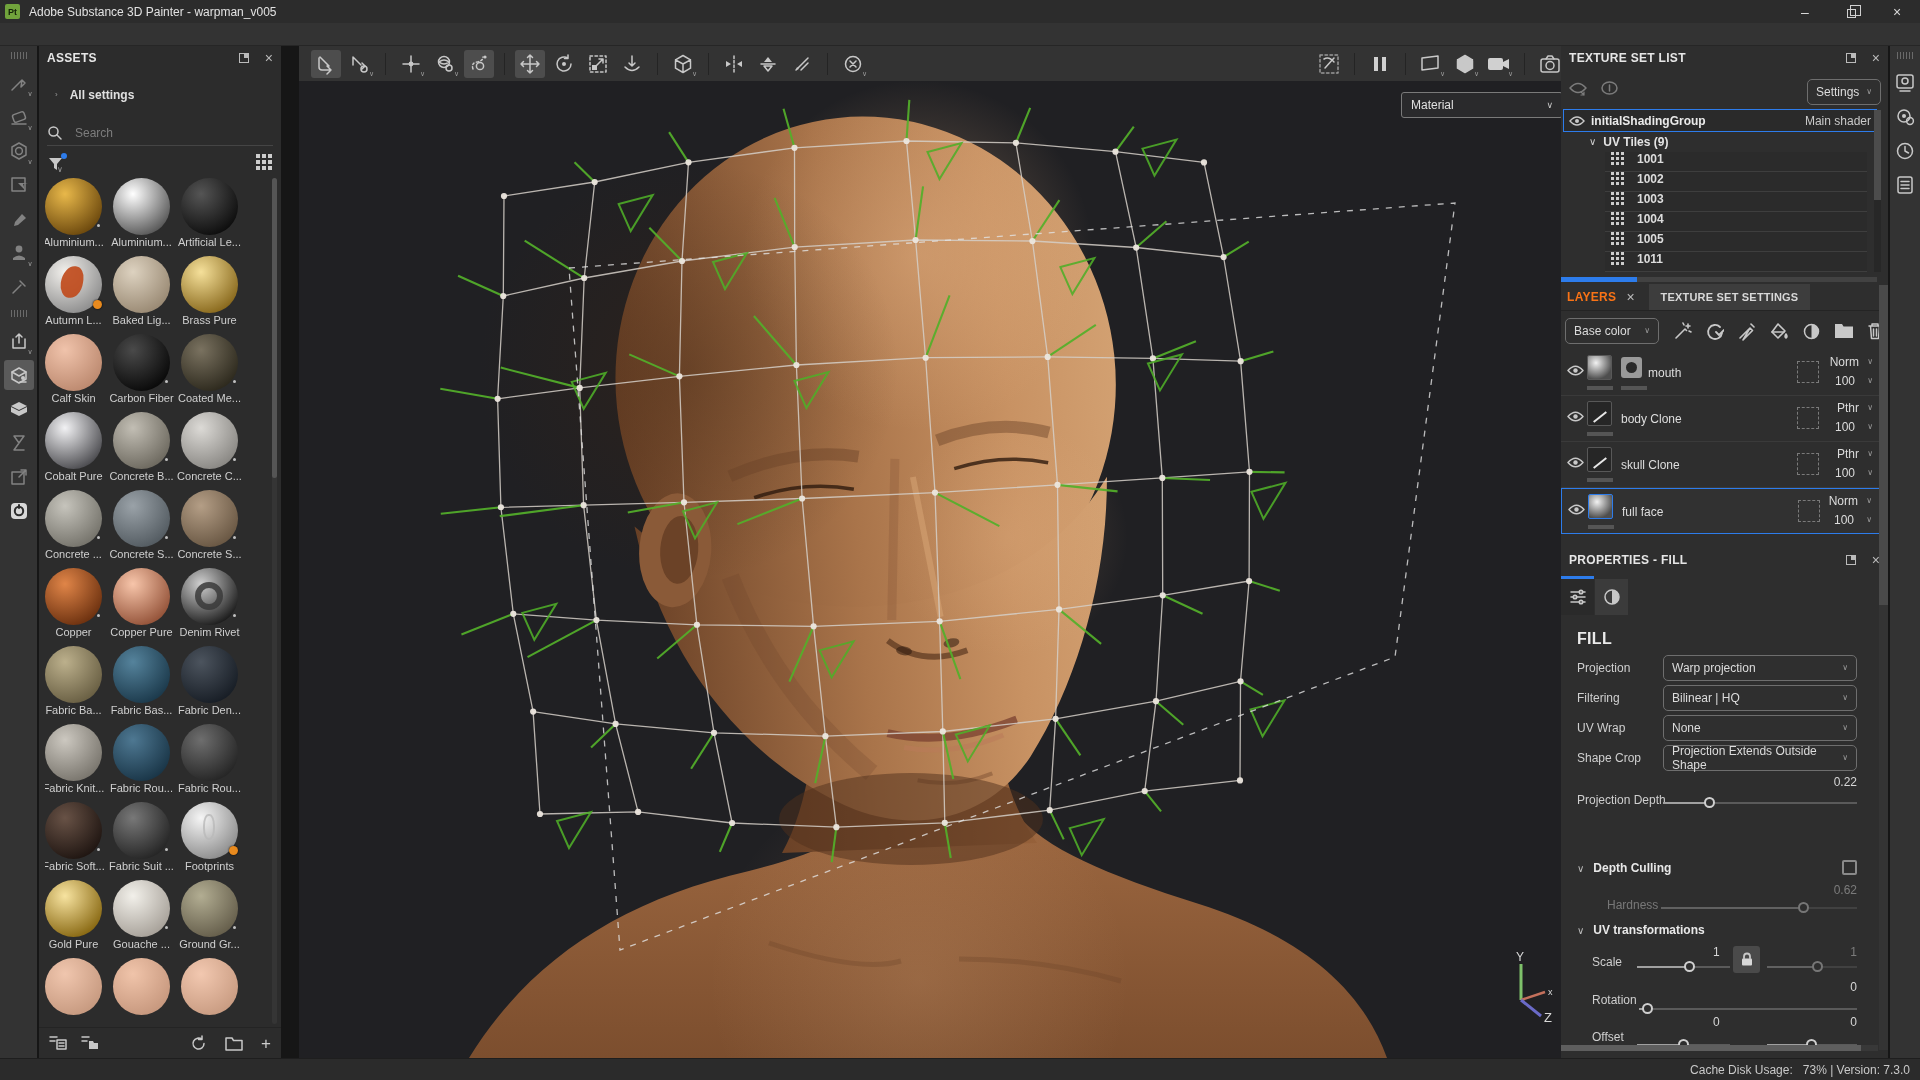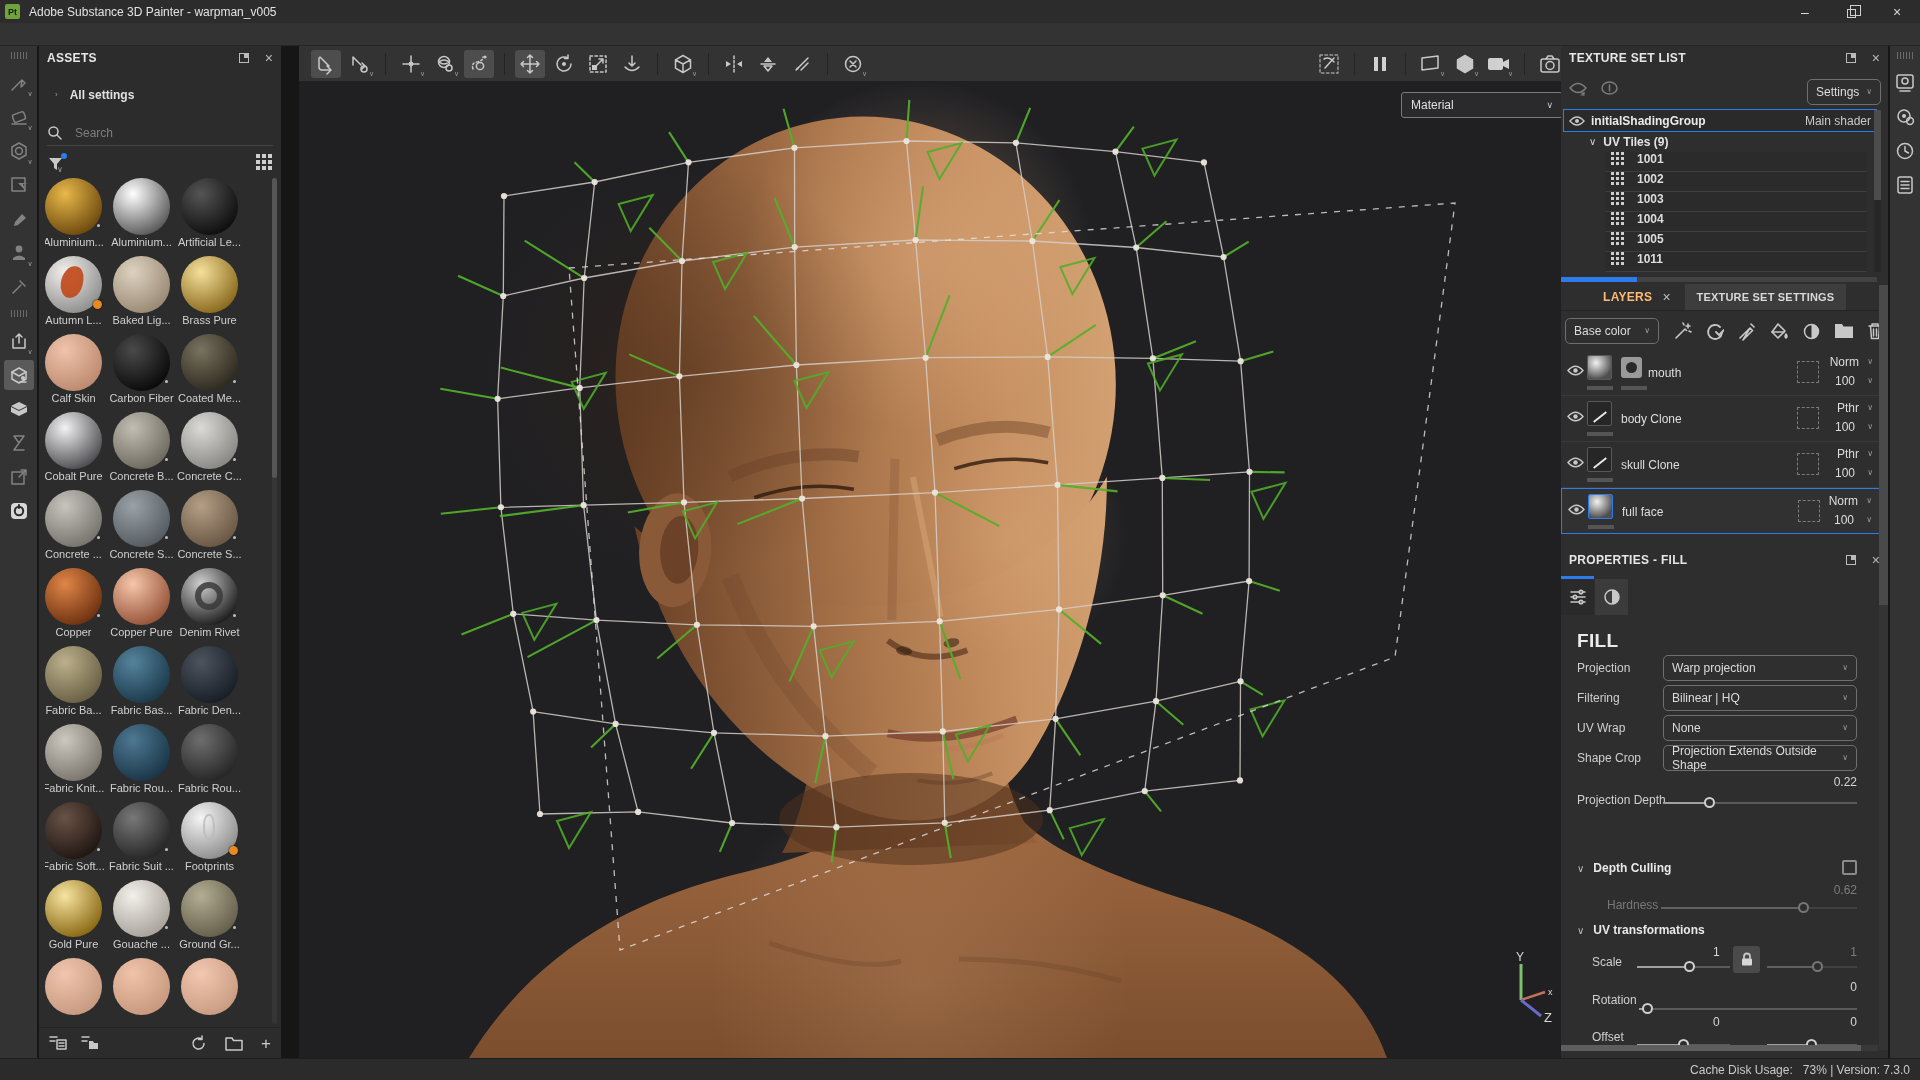--- a/index.html
+++ b/index.html
@@ -92,21 +92,21 @@
   #tile-list{position:absolute;left:44px;top:106px;width:262px;}
   .tile-row{height:20px;display:flex;align-items:flex-start;gap:13px;border-bottom:1px solid #3e3e3e;background:#2b2b2b;padding-left:6px;}
   .tile-num{font-weight:bold;color:#dcdcdc;}
   #tsl-vscroll{position:absolute;right:7px;top:64px;width:7px;height:162px;background:#272727;}
   #tsl-vscroll i{display:block;width:7px;height:90px;background:#4c4c4c;}
   #tsl-hscroll{position:absolute;left:0px;top:231px;width:316px;height:5px;background:#424242;}
   #tsl-hscroll i{display:block;width:76px;height:5px;background:#2d7ceb;}
   
   #layers-tabs{position:absolute;left:0;top:239px;width:327px;height:26px;display:flex;align-items:flex-end;border-bottom:1px solid #242424;}
   #tab-layers{display:flex;align-items:center;gap:10px;padding:0 6px 0 6px;height:26px;}
-  #tab-layers .t{font-weight:bold;color:#fdba74;letter-spacing:.3px;margin-left:36px;}
+  #tab-layers .t{font-weight:bold;color:#f97316;letter-spacing:.3px;}
   #tab-tss{height:26px;background:#3d3d3d;display:flex;align-items:center;padding:0 12px;margin-left:8px;
     color:#d8d8d8;font-weight:bold;font-size:11px;letter-spacing:.2px;}
   #layers-controls{position:absolute;left:4px;top:272px;width:318px;height:26px;display:flex;align-items:center;}
   #channel-dd{width:110px;}
   #layer-actions{margin-left:14px;display:flex;gap:13px;align-items:center;}
   #layer-list{position:absolute;left:0;top:304px;width:320px;}
   .layer-row{position:relative;height:46px;border-bottom:1px solid #3a3a3a;background:#2e2e2e;}
   .layer-row.selected{border:1px solid #2d7ceb;background:#313131;}
   .layer-eye{position:absolute;left:6px;top:14px;}
   .thumb{position:absolute;left:26px;top:5px;width:25px;height:25px;border:1px solid #585858;border-radius:2px;}
@@ -126,21 +126,21 @@
   .blend-chev{position:absolute;right:8px;top:8px;}
   .opacity{position:absolute;right:26px;top:24px;color:#dcdcdc;}
   .opacity-chev{position:absolute;right:8px;top:27px;}
   
   #props-header{position:absolute;left:0;top:502px;width:327px;}
   #props-tab-line{position:absolute;left:0;top:530px;width:33px;height:3px;background:#2d7ceb;}
   #props-tabs{position:absolute;left:0;top:533px;height:36px;display:flex;}
   .props-tab{width:33px;height:36px;display:flex;align-items:center;justify-content:center;background:#2a2a2a;}
   .props-tab.alt{background:#3b3b3b;margin-left:1px;}
   #props-body{position:absolute;left:0;top:569px;width:317px;height:435px;}
-  .fill-h{position:absolute;left:16px;top:15px;font-weight:bold;font-size:19px;color:#eaeaea;letter-spacing:.3px;}
+  .fill-h{position:absolute;left:16px;top:15px;font-weight:bold;font-size:16px;color:#eaeaea;letter-spacing:.3px;}
   .prow-label{position:absolute;left:16px;color:#cfcfcf;}
   .prow-dd{position:absolute;left:102px;width:194px;}
   .pvalue{position:absolute;color:#d6d6d6;}
   .slider{position:absolute;height:12px;}
   .slider .track{position:absolute;left:0;right:0;top:5px;height:2px;background:#5a5a5a;}
   .slider .fill{position:absolute;left:0;top:5px;height:2px;background:#a0a0a0;}
   .slider .handle{position:absolute;top:0;width:11px;height:11px;border:2px solid #cfcfcf;border-radius:50%;background:#2e2e2e;margin-left:-6px;}
   .slider.dim{opacity:.45;}
   .sect-h{position:absolute;display:flex;gap:9px;align-items:center;color:#e8e8e8;font-weight:bold;}
   .sect-h .c{color:#bdbdbd;font-weight:normal;font-size:10px;}

